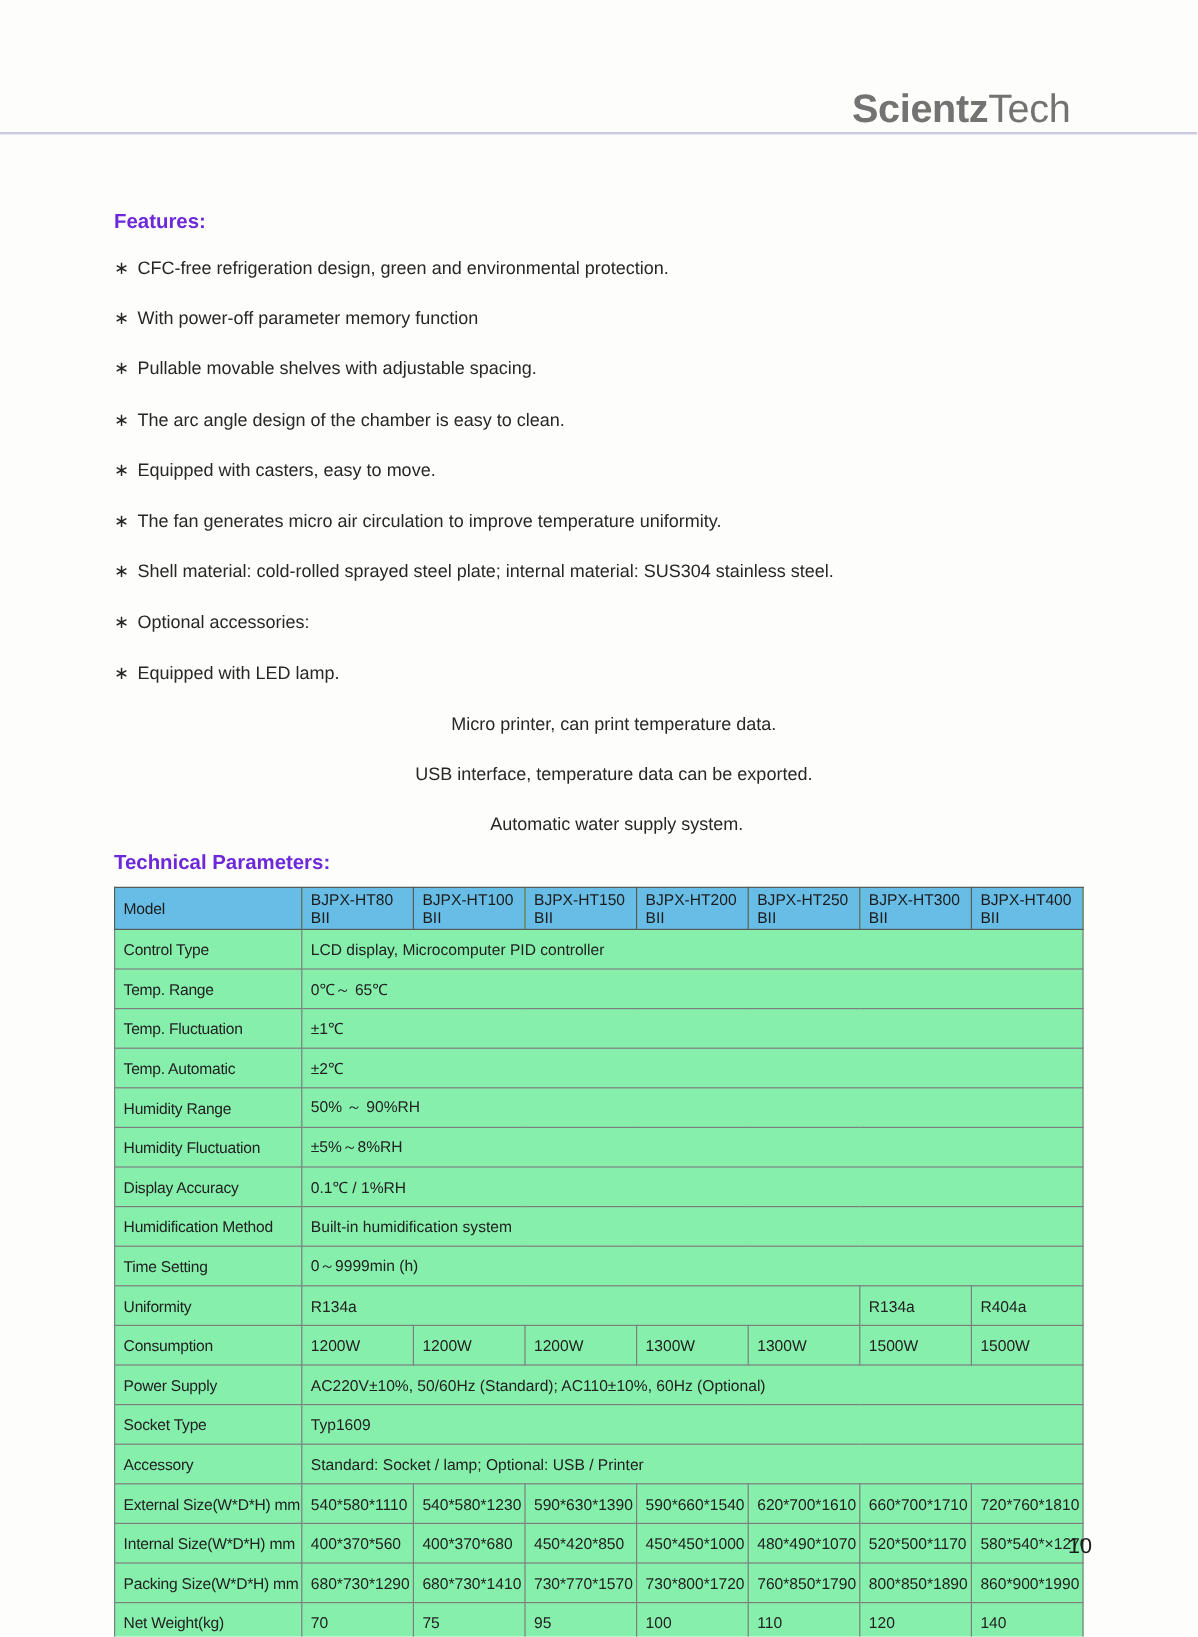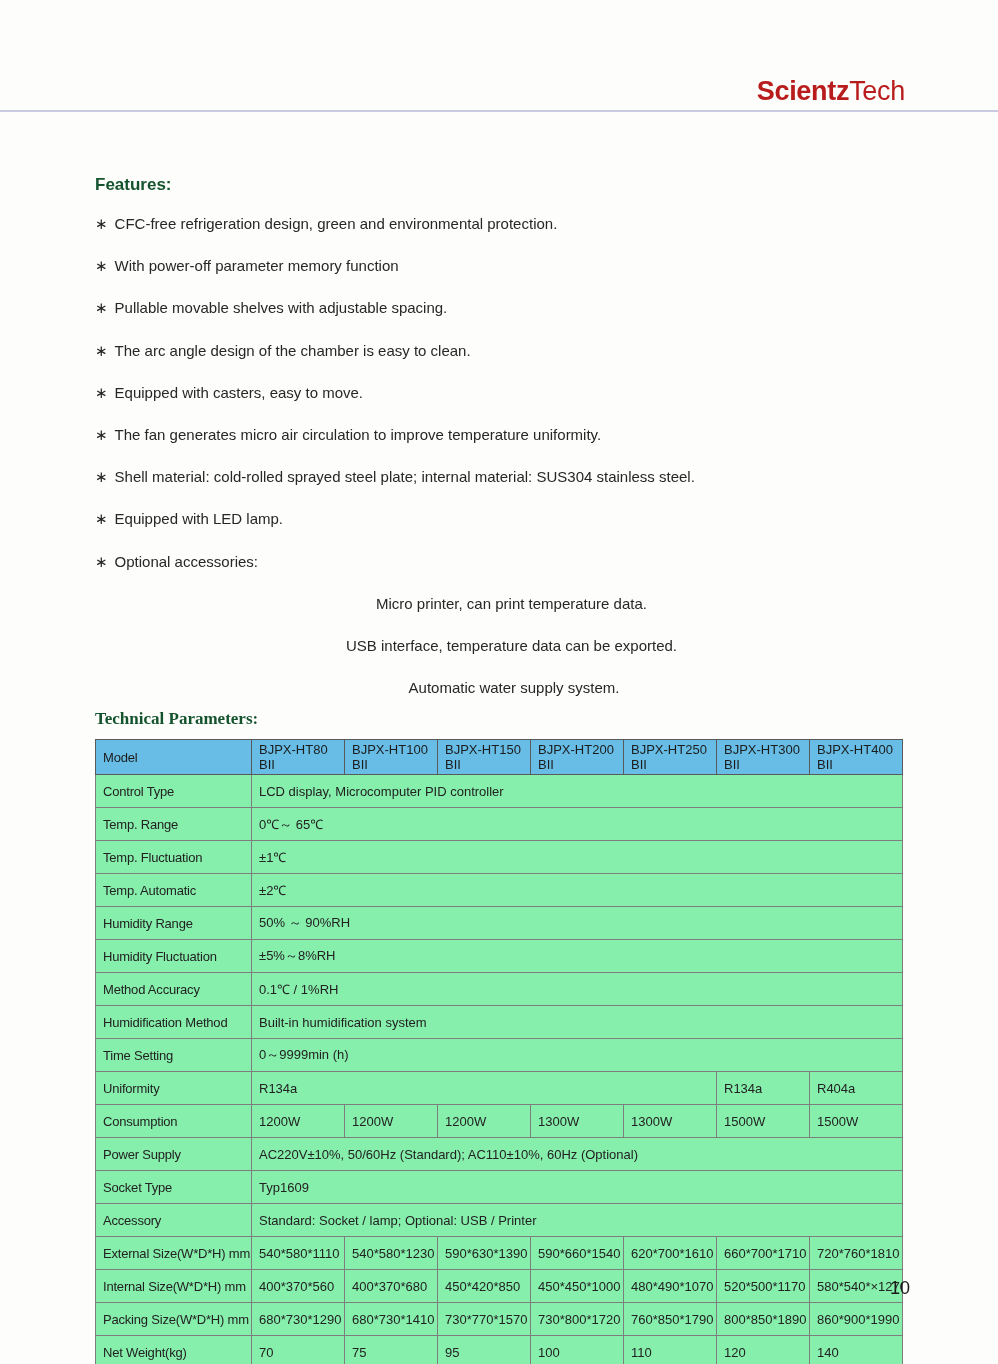--- a/index.html
+++ b/index.html
@@ -5,44 +5,44 @@
   html,body{margin:0;padding:0;background:#ffffff;}
   .page{
     position:relative;
     width:998px;height:1364px;
     background:#fdfdfb;
     font-family:"Liberation Sans",sans-serif;
     overflow:hidden;
   }
   
   .logo{
-    position:absolute;top:76px;right:93px;
-    font-size:27px;color:#b91c1c;letter-spacing:-0.3px;
+    position:absolute;top:76px;right:106px;
+    font-size:33px;color:#737373;letter-spacing:-0.3px;
     line-height:30px;white-space:nowrap;
   }
   .logo .logo-bold{font-weight:bold;}
   .logo .logo-light{font-weight:normal;}
   .rule{
     position:absolute;top:110px;left:0;width:998px;height:2px;
     background:#c9c9df;border:none;margin:0;
   }
   
   .content{position:absolute;left:95px;top:175px;width:816px;}
   .section-title{
-    font-size:17px;font-weight:bold;color:#14532d;margin:0 0 6px 0;
+    font-size:17px;font-weight:bold;color:#6d28d9;margin:0 0 6px 0;
   }
   .features-list{
     list-style:none;margin:0;padding:0;
     font-size:15px;color:#272727;
   }
   .features-list li{line-height:26.2px;white-space:nowrap;margin-top:16px;}
   .features-list .bullet{margin-right:7px;font-size:15px;}
   .features-list li.sub{padding-left:17px;text-align:center;}
   .features-list li.sub:last-child{padding-left:22px;}
-  .tech-title{margin:8px 0 10px 0;font-family:Liberation Serif, serif;}
+  .tech-title{margin:8px 0 10px 0;}
   
   table.params{
     border-collapse:collapse;table-layout:fixed;
     width:808px;background:#86efac;
     border:1px solid #4a4a4a;
   }
   table.params col.label-col{width:156px;}
   table.params th,table.params td{
     border:1px solid #7e7e7e;
     font-weight:normal;text-align:left;vertical-align:middle;
@@ -82,22 +82,22 @@
     <h2 class="section-title">Features:</h2>
 
     <ul class="features-list">
         <li><span class="bullet">∗</span><span>CFC-free refrigeration design, green and environmental protection.</span></li>
         <li><span class="bullet">∗</span><span>With power-off parameter memory function</span></li>
         <li><span class="bullet">∗</span><span>Pullable movable shelves with adjustable spacing.</span></li>
         <li><span class="bullet">∗</span><span>The arc angle design of the chamber is easy to clean.</span></li>
         <li><span class="bullet">∗</span><span>Equipped with casters, easy to move.</span></li>
         <li><span class="bullet">∗</span><span>The fan generates micro air circulation to improve temperature uniformity.</span></li>
         <li><span class="bullet">∗</span><span>Shell material: cold-rolled sprayed steel plate; internal material: SUS304 stainless steel.</span></li>
+        <li><span class="bullet">∗</span><span>Optional accessories:</span></li>
         <li><span class="bullet">∗</span><span>Equipped with LED lamp.</span></li>
-        <li><span class="bullet">∗</span><span>Optional accessories:</span></li>
         <li class="sub">Micro printer, can print temperature data.</li>
         <li class="sub">USB interface, temperature data can be exported.</li>
         <li class="sub">Automatic water supply system.</li>
       </ul>
 
     <h2 class="section-title tech-title">Technical Parameters:</h2>
 
     <table class="params">
       <colgroup>
         <col class="label-col">
@@ -147,21 +147,21 @@
           </tr>
           <tr>
             <th class="row-label">Humidity Range</th>
             <td colspan="7">50% ～ 90%RH</td>
           </tr>
           <tr>
             <th class="row-label">Humidity Fluctuation</th>
             <td colspan="7">±5%～8%RH</td>
           </tr>
           <tr>
-            <th class="row-label">Method Accuracy</th>
+            <th class="row-label">Display Accuracy</th>
             <td colspan="7">0.1℃ / 1%RH</td>
           </tr>
           <tr>
             <th class="row-label">Humidification Method</th>
             <td colspan="7">Built-in humidification system</td>
           </tr>
           <tr>
             <th class="row-label">Time Setting</th>
             <td colspan="7">0～9999min (h)</td>
           </tr>

